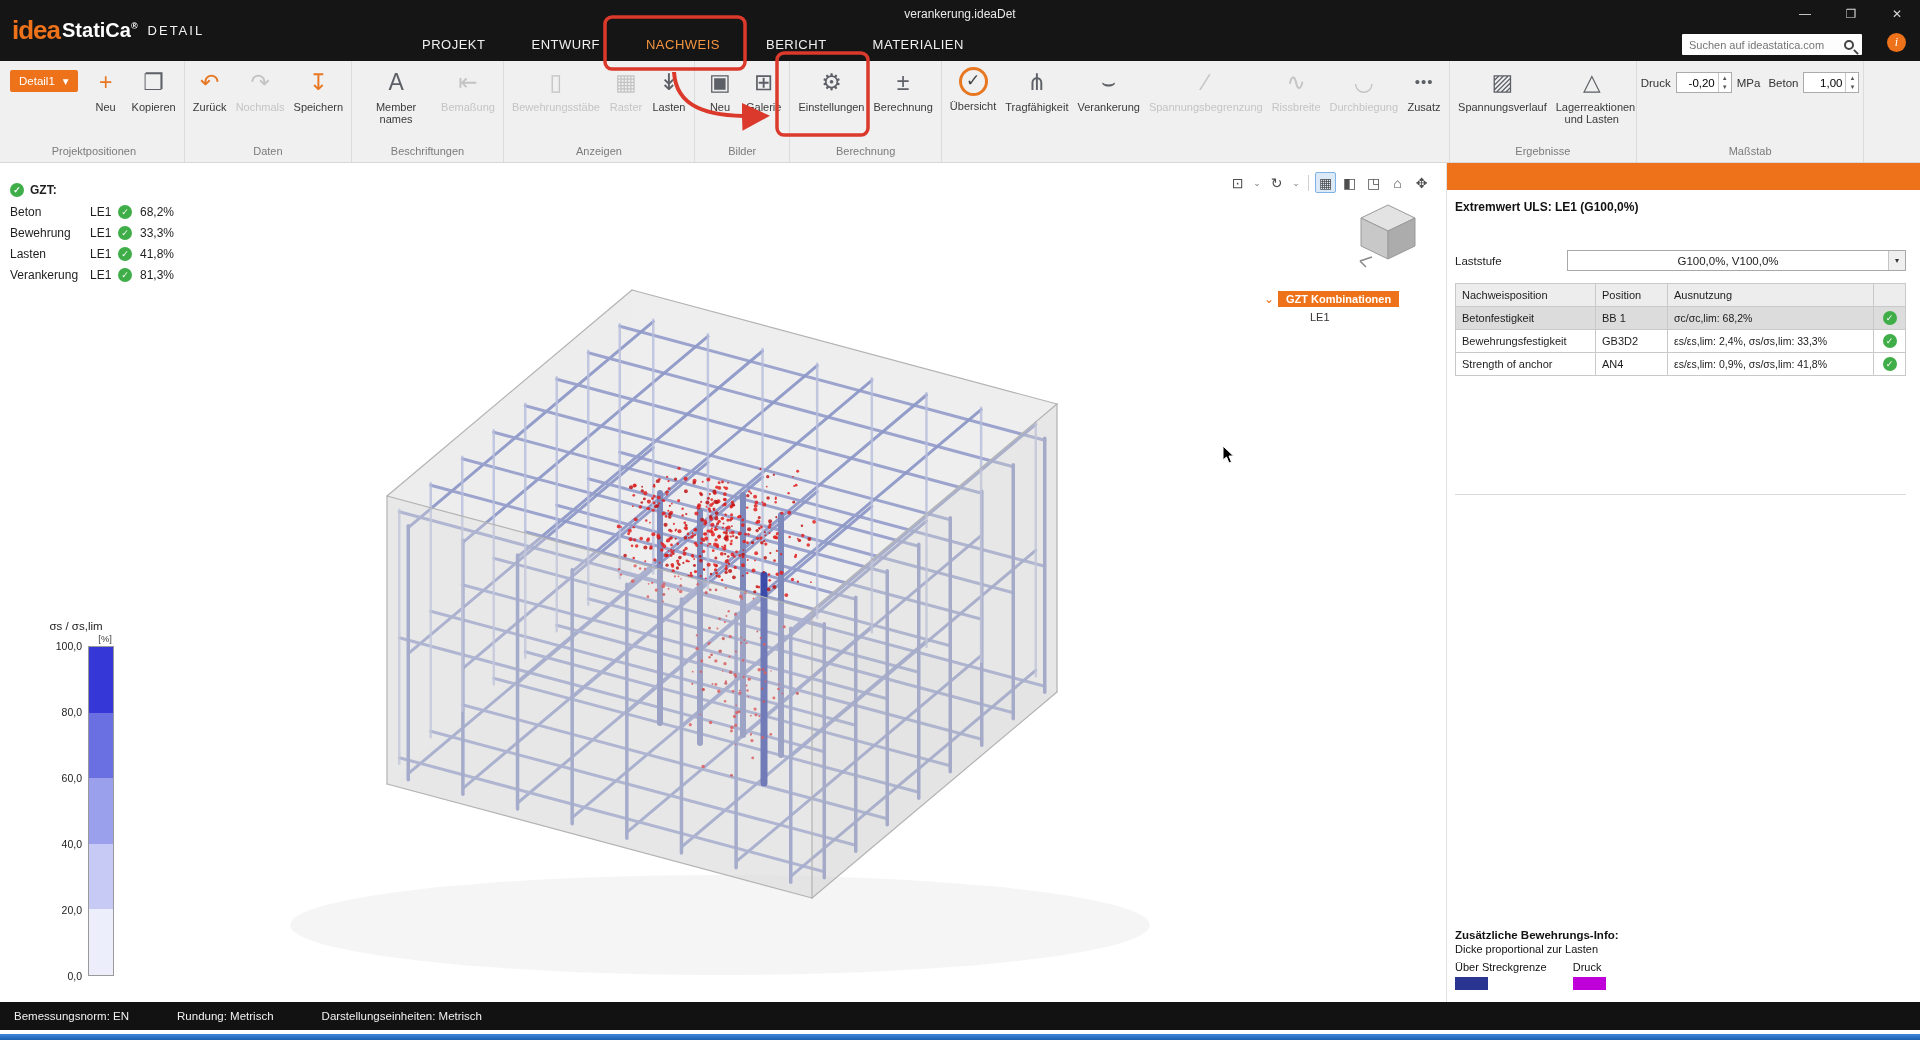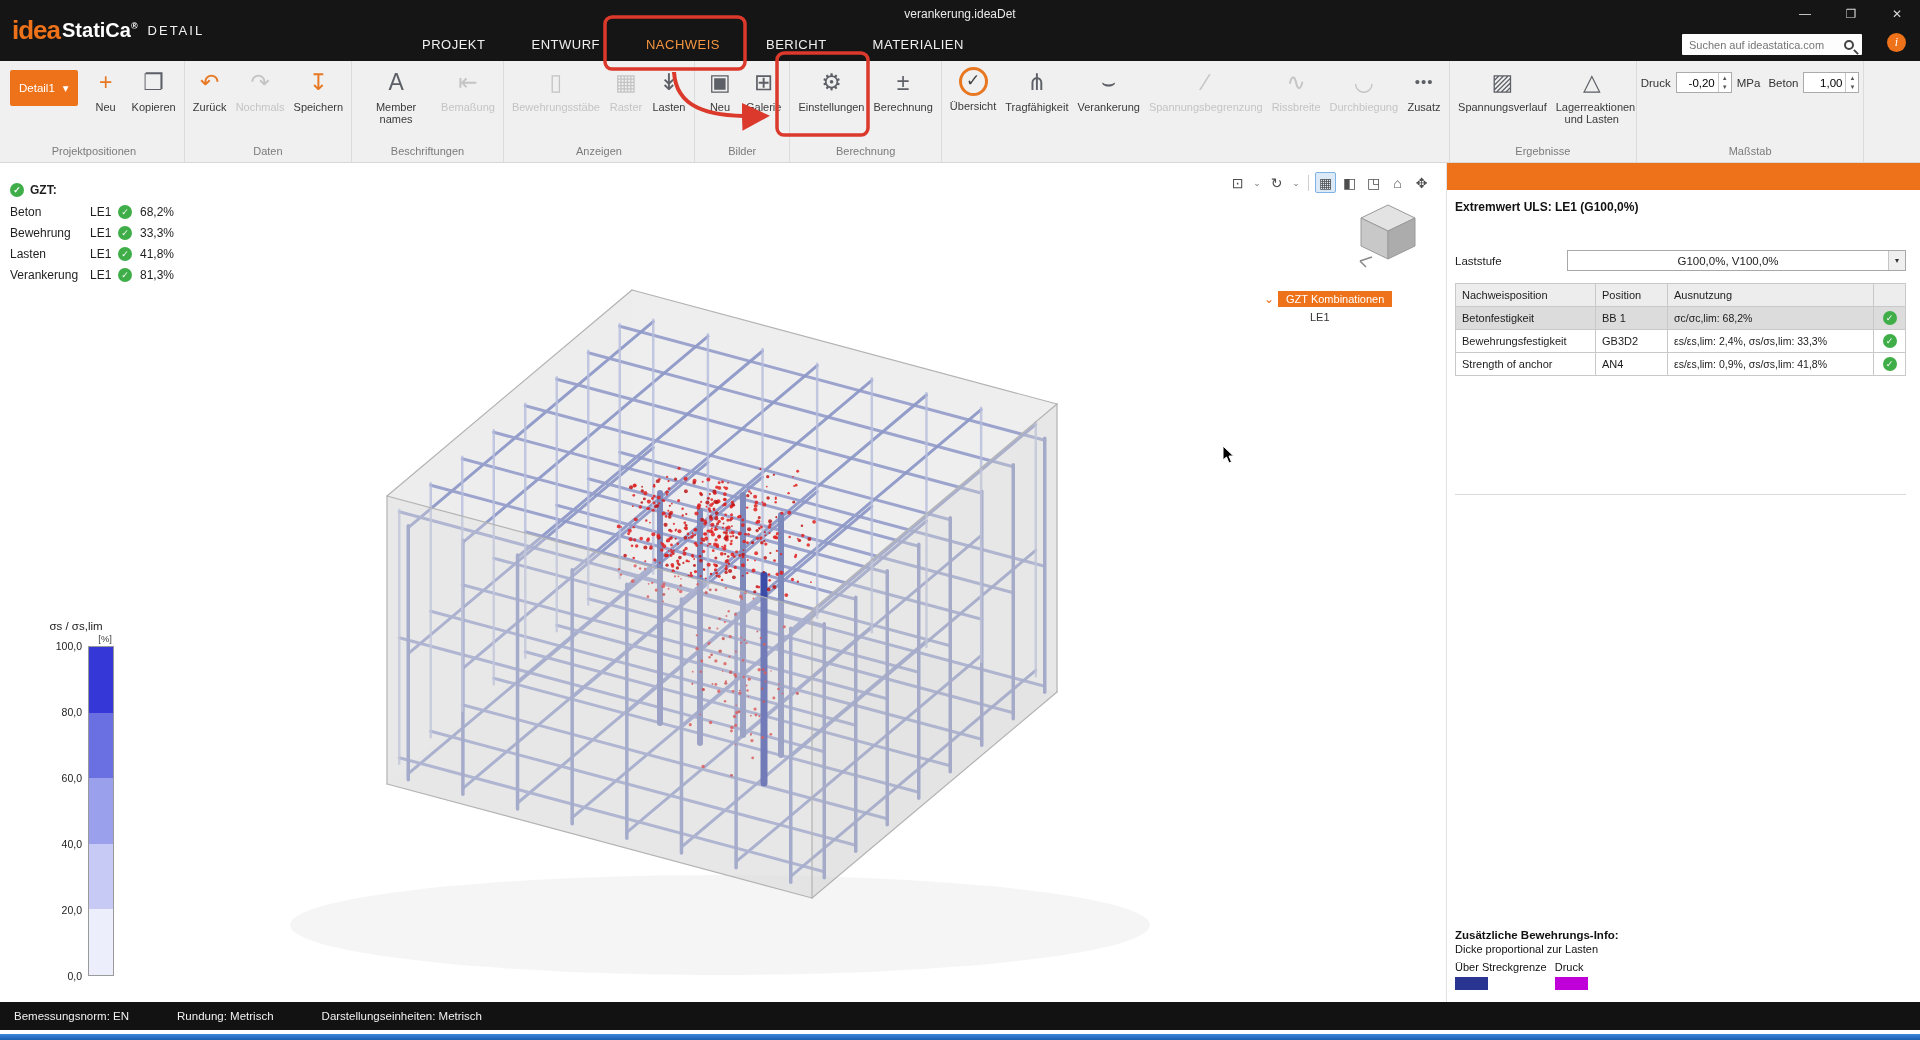--- a/index.html
+++ b/index.html
@@ -30,21 +30,21 @@
   .rbuttons { display:flex; flex:1; align-items:flex-start; gap:1px; }
   .rbtn { display:flex; flex-direction:column; align-items:center; min-width:42px; padding:3px 4px; cursor:pointer; text-align:center; border-radius:2px; }
   .ricon { font-size:23px; line-height:30px; height:30px; color:#5d6066; }
   .ricon.accent { color:#e87722; }
   .ricon.dots { font-size:15px; letter-spacing:1px; line-height:30px; }
   .ricon.circled { border:3px solid #e87722; border-radius:50%; width:29px; height:29px; line-height:22px; font-size:17px; color:#444; }
   .rlabel { font-size:11px; color:#3a3a3a; line-height:12px; margin-top:4px; white-space:nowrap; }
   .rlabel.wrap { white-space:normal; max-width:72px; }
   .rbtn.disabled .ricon, .rbtn.disabled .rlabel { color:#c4c4c4; }
   .rgroup-label { text-align:center; font-size:11px; color:#7b7b7b; padding:4px 2px 5px; white-space:nowrap; }
-  .detail-btn { background:#ee7219; color:#fff; font-size:11.5px; height:36px; border-radius:2px; display:flex; align-items:center; gap:8px; padding:0 9px; margin:6px 6px 0 2px; cursor:pointer; }
+  .detail-btn { background:#ee7219; color:#fff; font-size:11.5px; height:22px; border-radius:2px; display:flex; align-items:center; gap:8px; padding:0 9px; margin:6px 6px 0 2px; cursor:pointer; }
   .mfields { display:flex; align-items:flex-start; gap:8px; padding-top:8px; flex:1; font-size:11.5px; color:#333; }
   .mfield { display:flex; align-items:center; gap:5px; }
   .spinbox { position:relative; }
   .spinbox input { width:56px; height:21px; border:1px solid #ababab; font-size:11.5px; text-align:right; padding:0 16px 0 4px; font-family:"Liberation Sans",sans-serif; }
   .spin { position:absolute; right:1px; top:1px; bottom:1px; width:13px; border-left:1px solid #c9c9c9; display:flex; flex-direction:column; }
   .spin span { flex:1; font-size:6px; color:#555; display:flex; align-items:center; justify-content:center; cursor:pointer; }
 
   
   .main { display:flex; height:839px; }
   .canvas { position:relative; width:1446px; background:#ffffff; overflow:hidden; }
@@ -67,21 +67,21 @@
   .vt-icon { width:21px; height:21px; display:flex; align-items:center; justify-content:center; font-size:14px; color:#4e4e4e; cursor:pointer; border:1px solid transparent; border-radius:2px; }
   .vt-icon.small { width:12px; font-size:9px; color:#777; }
   .vt-icon.selected { background:#dce9f7; border-color:#7fb2e5; }
   .vt-sep { width:1px; height:16px; background:#d0d0d0; margin:0 3px; }
 
   .navcube { position:absolute; right:22px; top:34px; }
 
   .combo-tree { position:absolute; left:1264px; top:128px; font-size:11px; }
   .combo-head { display:flex; align-items:center; gap:4px; }
   .combo-chevron { color:#ee7219; font-size:12px; }
-  .combo-label { background:#ee7219; color:#fff; padding:2px 8px; font-weight:normal; cursor:pointer; }
+  .combo-label { background:#ee7219; color:#fff; padding:2px 8px; font-weight:bold; cursor:pointer; }
   .combo-child { margin:4px 0 0 46px; color:#333; cursor:pointer; }
 
   .cursor { position:absolute; left:1222px; top:282px; pointer-events:none; }
 
   
   .rightpanel { width:474px; background:#fff; border-left:1px solid #e2e2e2; display:flex; flex-direction:column; position:relative; }
   .panel-accent { height:27px; background:#ee7219; flex:none; }
   .panel-body { flex:1; display:flex; flex-direction:column; padding:10px 14px 0 8px; min-height:0; }
   .extremwert { font-weight:bold; font-size:12px; margin-bottom:12px; color:#111; }
   .laststufe-row { display:flex; align-items:center; margin-bottom:12px; font-size:11.5px; color:#222;margin-top:24px; }
@@ -94,21 +94,21 @@
   table.checks th { background:#ededed; border:1px solid #c9c9c9; font-weight:normal; text-align:left; padding:5px 6px; }
   table.checks td { border:1px solid #c9c9c9; padding:5px 6px; white-space:nowrap; }
   table.checks td.small { font-size:10.5px; }
   table.checks tr.selected td { background:#dcdcdc; }
   table.checks td.chk-cell { text-align:center; padding:3px 2px; }
   .panel-sep { border-top:1px solid #dadada; margin-top:118px; }
 
   .info-block { margin-top:auto; padding-bottom:12px; font-size:11px; color:#111; }
   .info-title { font-weight:bold; font-size:11.5px; }
   .info-sub { margin-top:2px; }
-  .legend-row { display:flex; gap:8px; margin-top:6px; }
+  .legend-row { display:flex; gap:26px; margin-top:6px; }
   .legend-item { display:flex; flex-direction:column; gap:4px; }
   .swatch { width:33px; height:13px; }
 
   
   .statusbar { height:28px; background:#121212; display:flex; align-items:center; gap:48px; padding-left:14px; color:#f0f0f0; font-size:11.5px; }
   .gap-white { height:4px; background:#ffffff; }
   .taskbar-sliver { height:6px; background:linear-gradient(#3c87dd,#1b5fae); }
 
   
   #annotations { position:absolute; left:0; top:0; z-index:60; pointer-events:none; }

